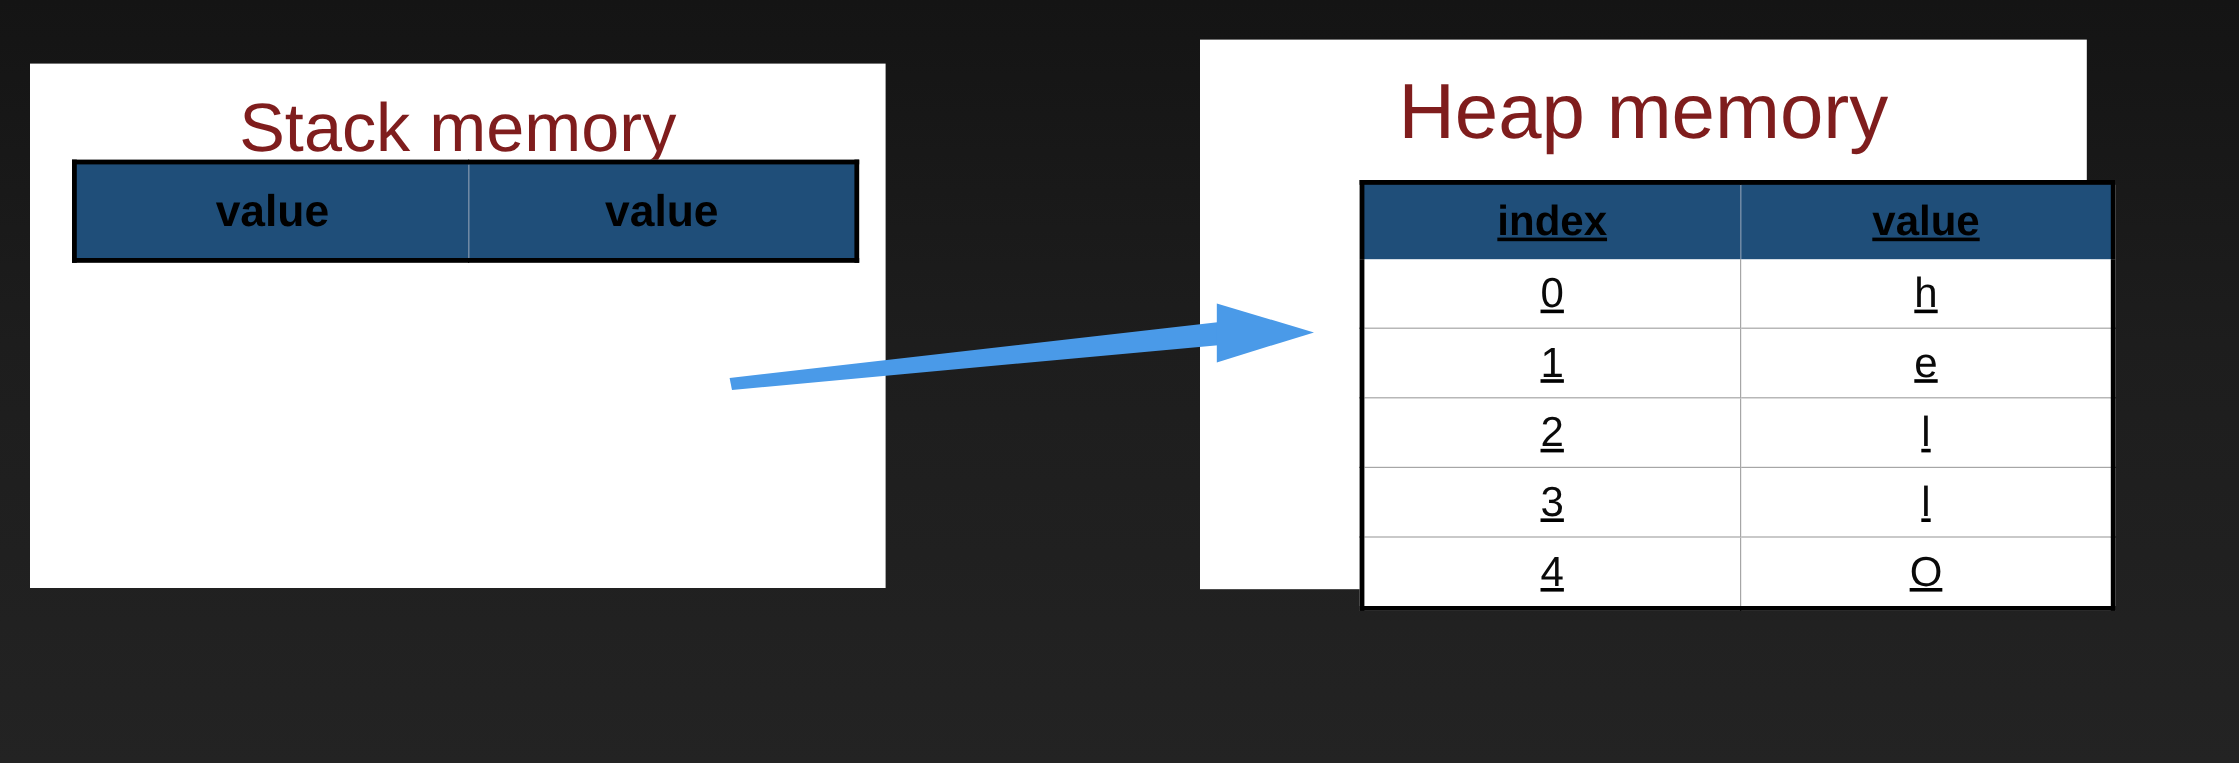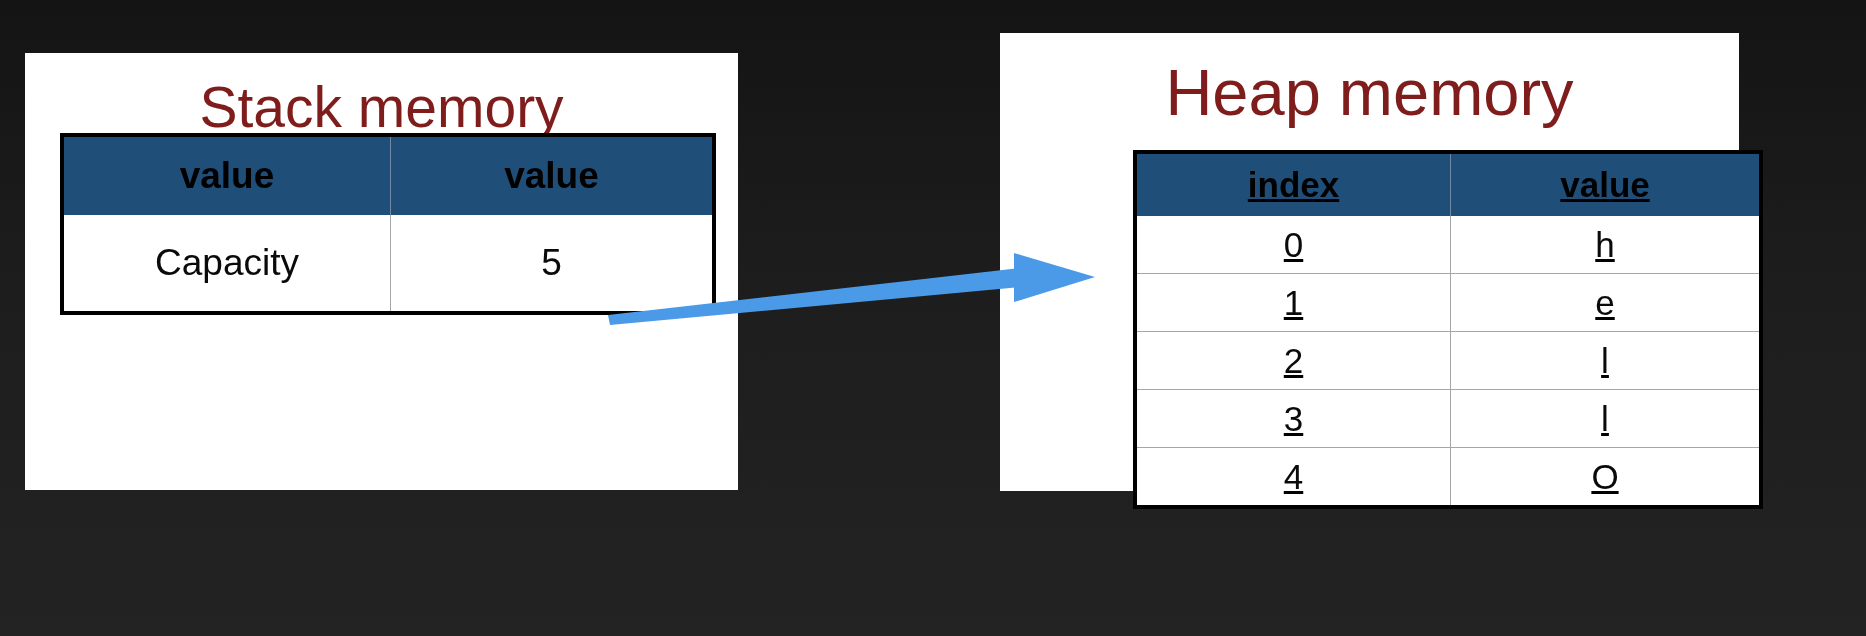--- a/index.html
+++ b/index.html
@@ -107,24 +107,20 @@
     <div class="card-title">Stack memory</div>
 
     <table class="mem" id="stack-table">
       <thead>
         <tr>
           <th class="col-name">value</th>
           <th class="col-value">value</th>
         </tr>
       </thead>
       <tbody>
-        <tr>
-          <td class="col-name">Capacity</td>
-          <td class="col-value">5</td>
-        </tr>
       </tbody>
     </table>
   </div>
 
   <div class="card" id="heap-card">
     <div class="card-title">Heap memory</div>
 
     <div id="heap-table-wrap">
       <table class="mem" id="heap-table">
         <thead>

